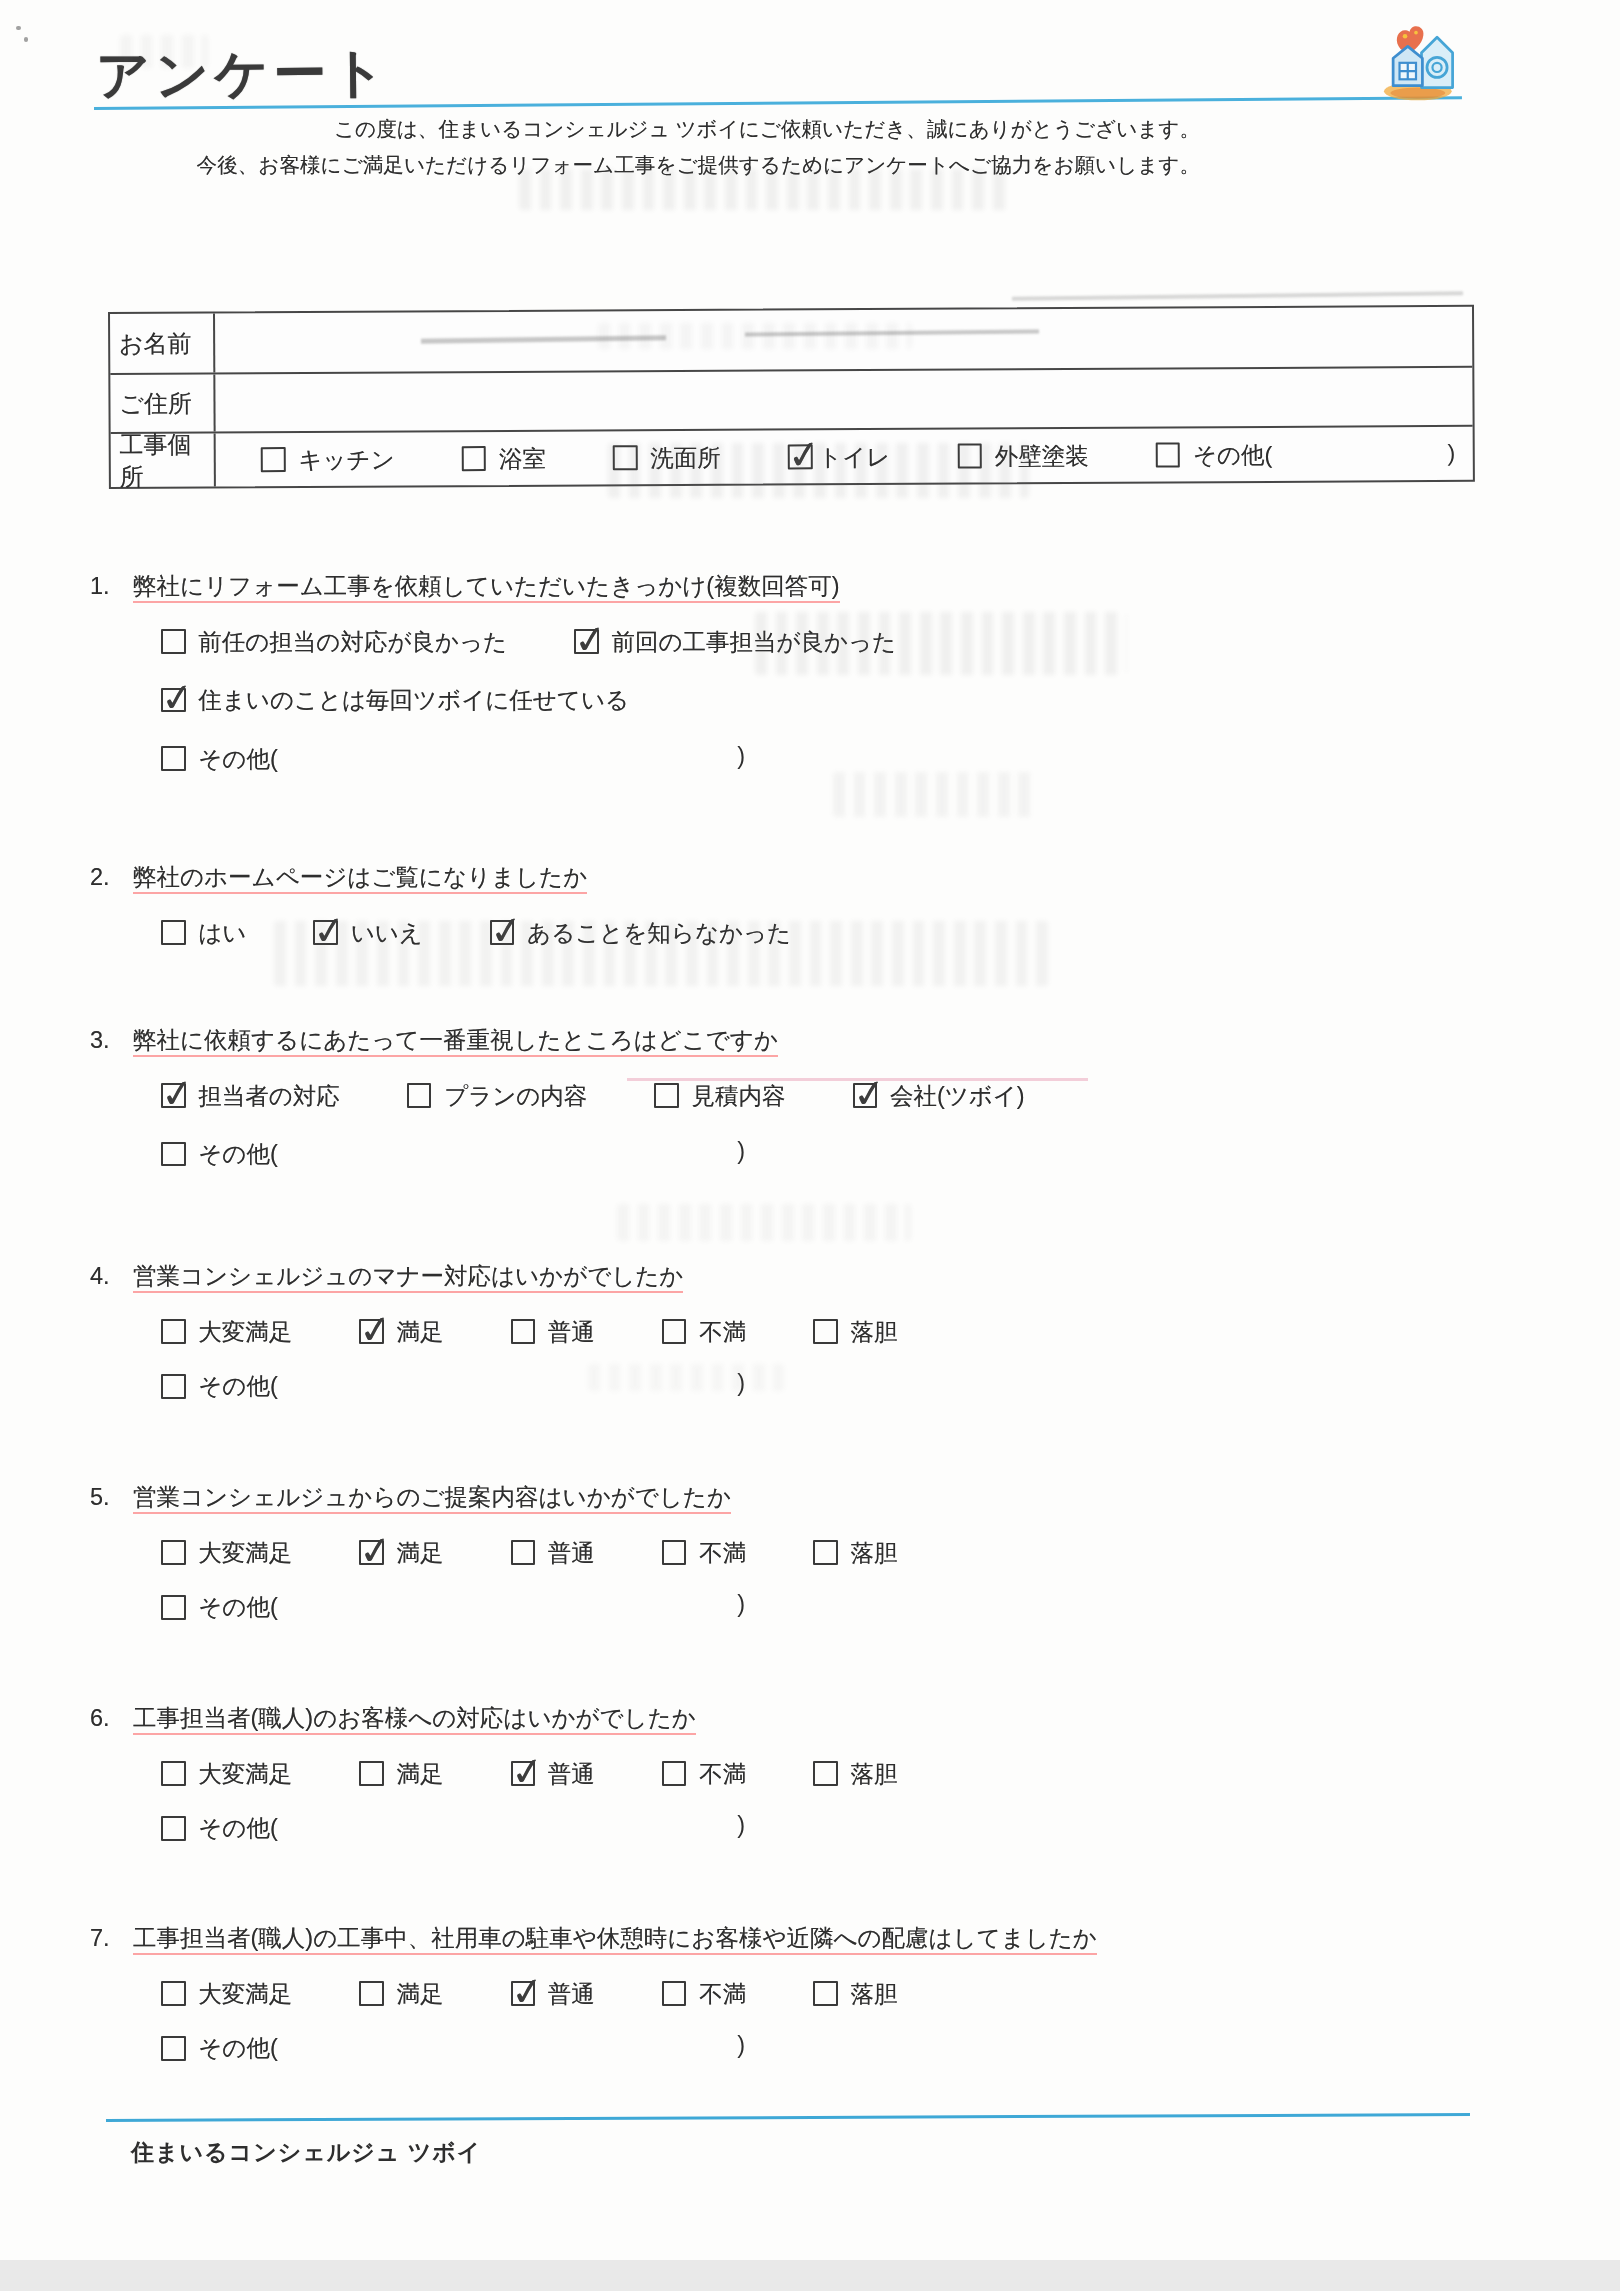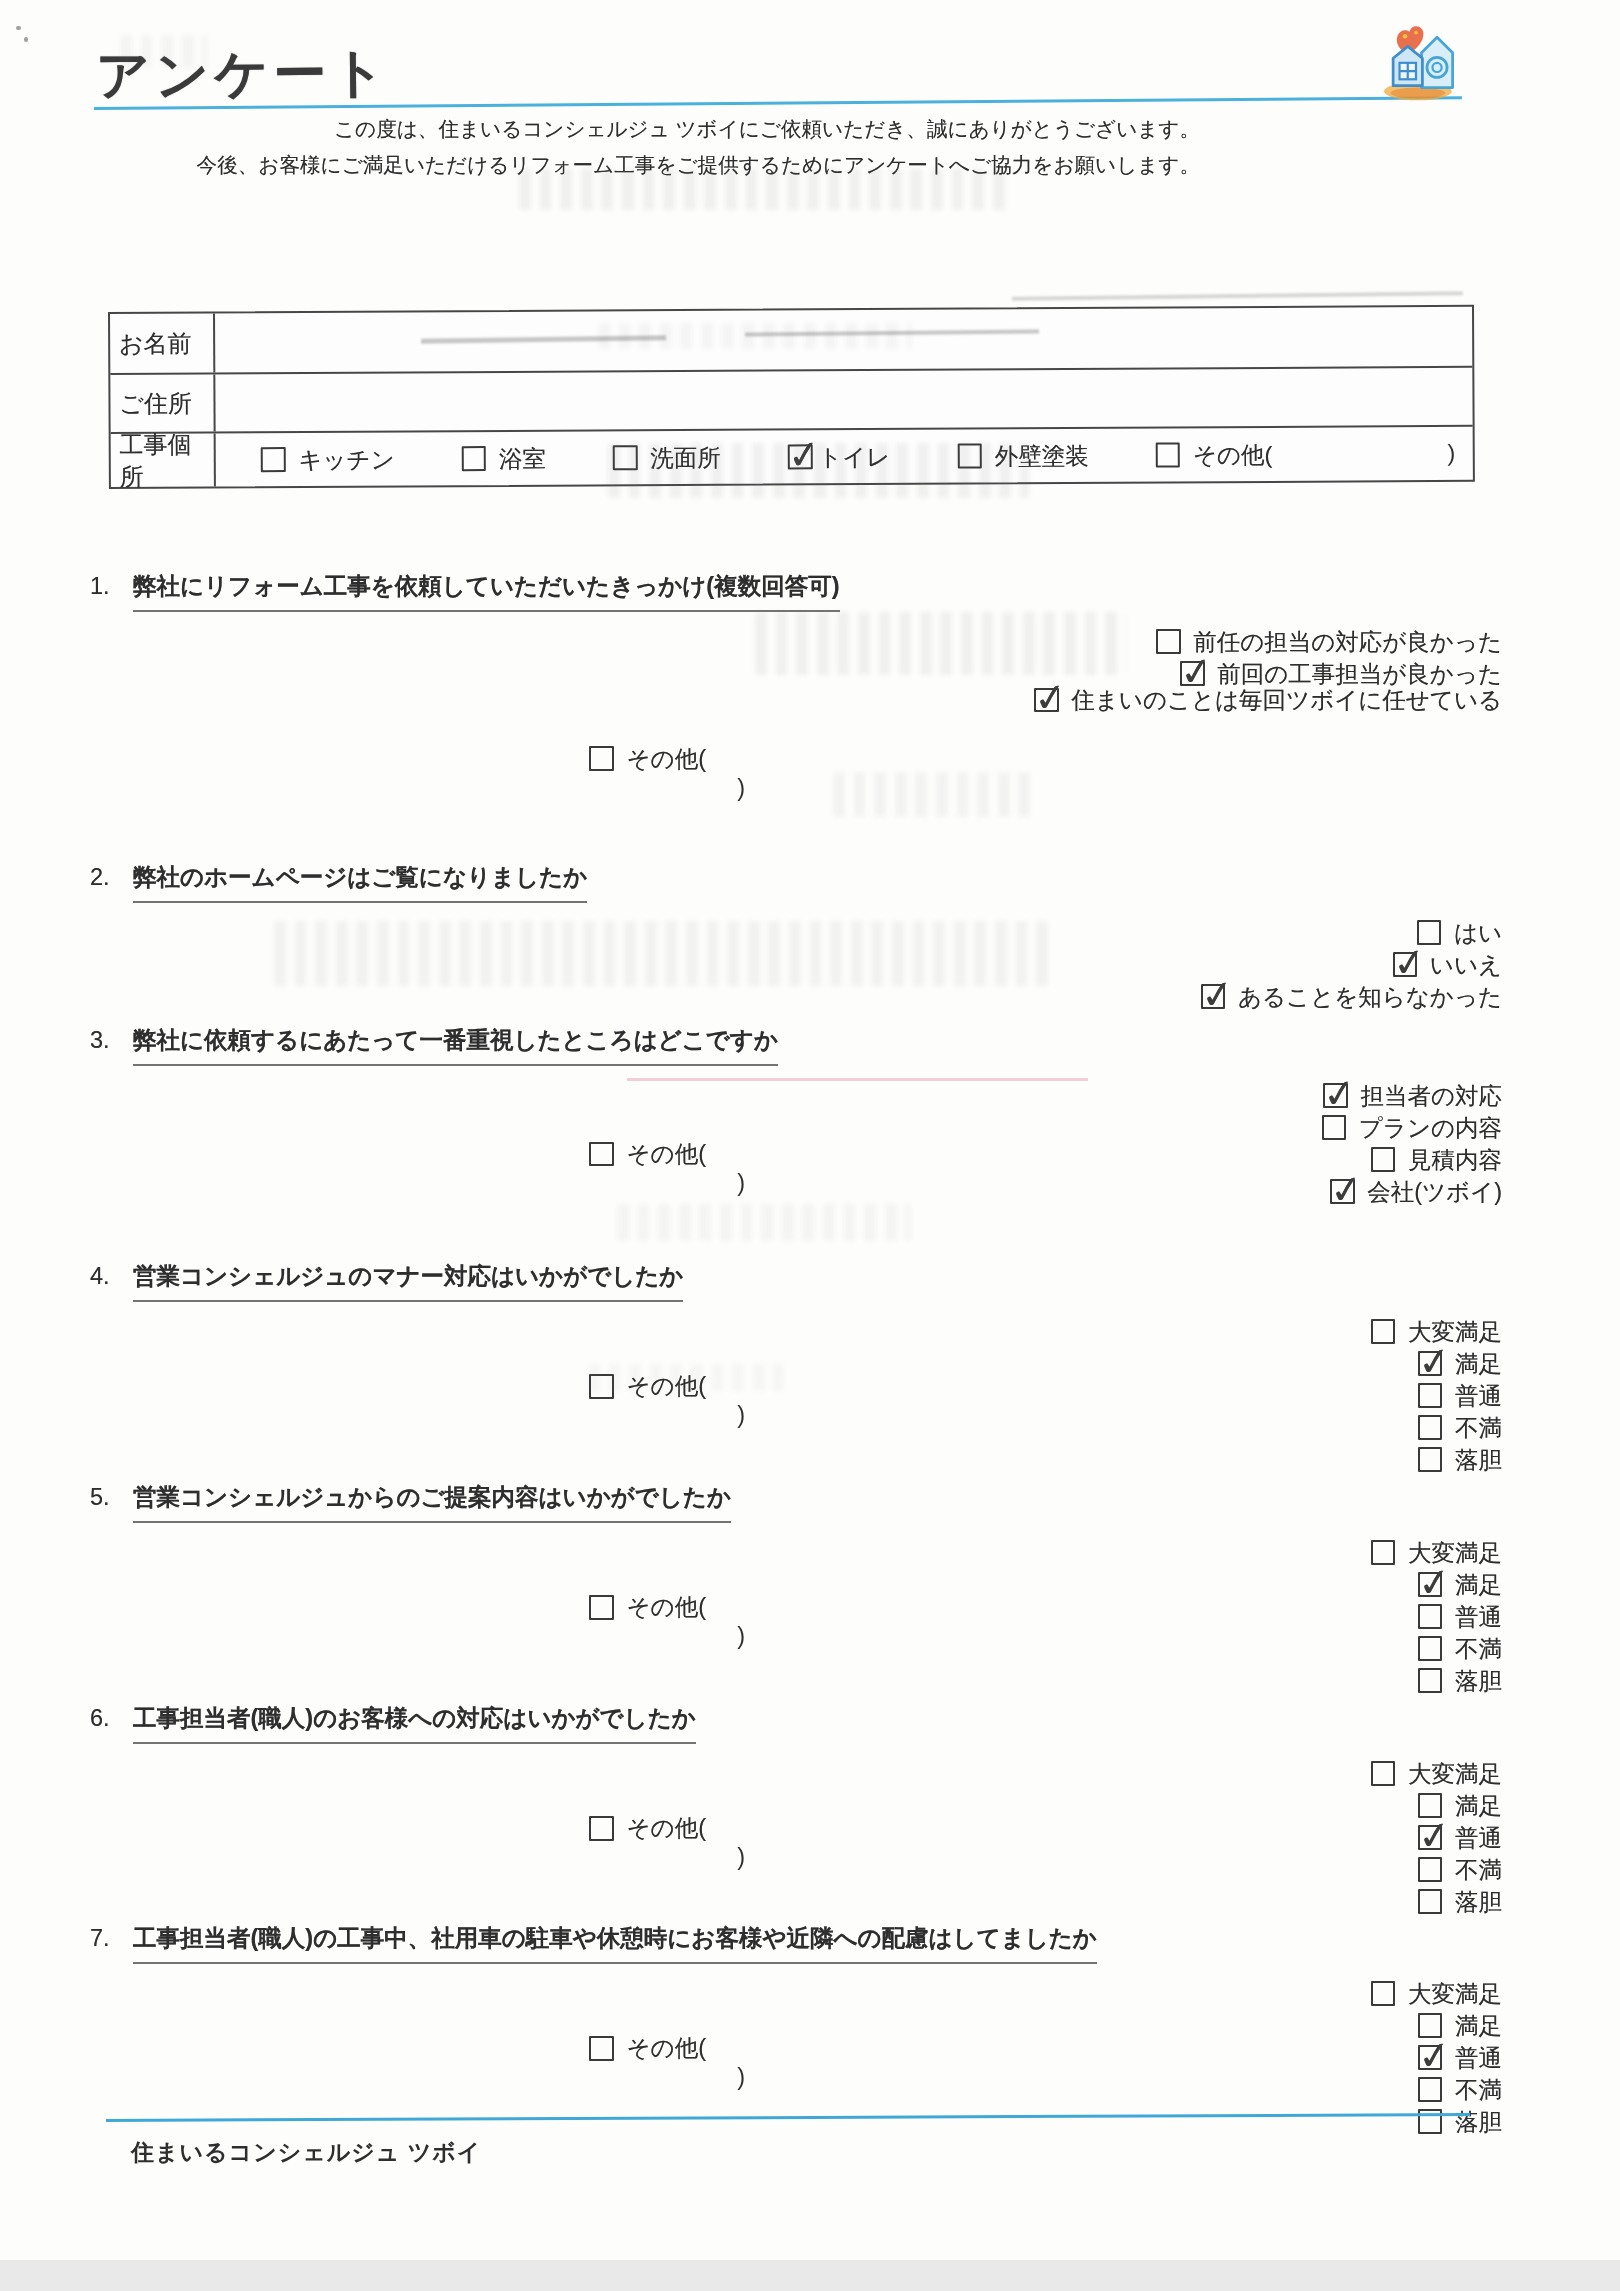--- a/index.html
+++ b/index.html
@@ -52,23 +52,23 @@
     content:"\2713";position:absolute;left:-2px;bottom:-6.9px;font-size:39px;
     line-height:1;color:#3c3c3c;transform:rotate(-6deg);
   }
   .tight .cb{margin-right:5.9px;}
   .tbl-paren{margin-left:auto;margin-right:17.6px;font-size:23.5px;color:#2e2e2e;}
   
   .question{position:absolute;left:90px;width:1451px;color:#2e2e2e;}
   .q-head{font-size:23.5px;line-height:39px;white-space:nowrap;
           text-shadow:0 0 0.5px rgba(40,40,40,.5);}
   .q-num{display:inline-block;width:43px;}
-  .q-title{border-bottom:2px solid #737373;padding-bottom:11px;font-weight:bold;}
-  .opt-row{margin-top:19.6px;height:39px;display:flex;align-items:flex-end;
-           padding-left:43px;font-size:23.5px;flex-direction:column;}
+  .q-title{border-bottom:2px solid #fca5a5;padding-bottom:2px;}
+  .opt-row{margin-top:19.6px;height:39px;display:flex;align-items:flex-start;
+           padding-left:43px;font-size:23.5px;}
   .opt-row.other{width:655px;box-sizing:border-box;justify-content:space-between;}
   .question.sat .opt-row.other{margin-top:15.7px;}
   .q-paren{font-size:23.5px;}
   
   .f-rule{position:absolute;left:106px;top:2119px;width:1364px;height:2.9px;
           background:#3fa8d6;transform:rotate(-0.25deg);transform-origin:left center;}
   .f-text{position:absolute;left:131px;top:2137px;font-size:23px;font-weight:bold;
           color:#2e2e2e;letter-spacing:1px;}
   
   .ghost{position:absolute;

